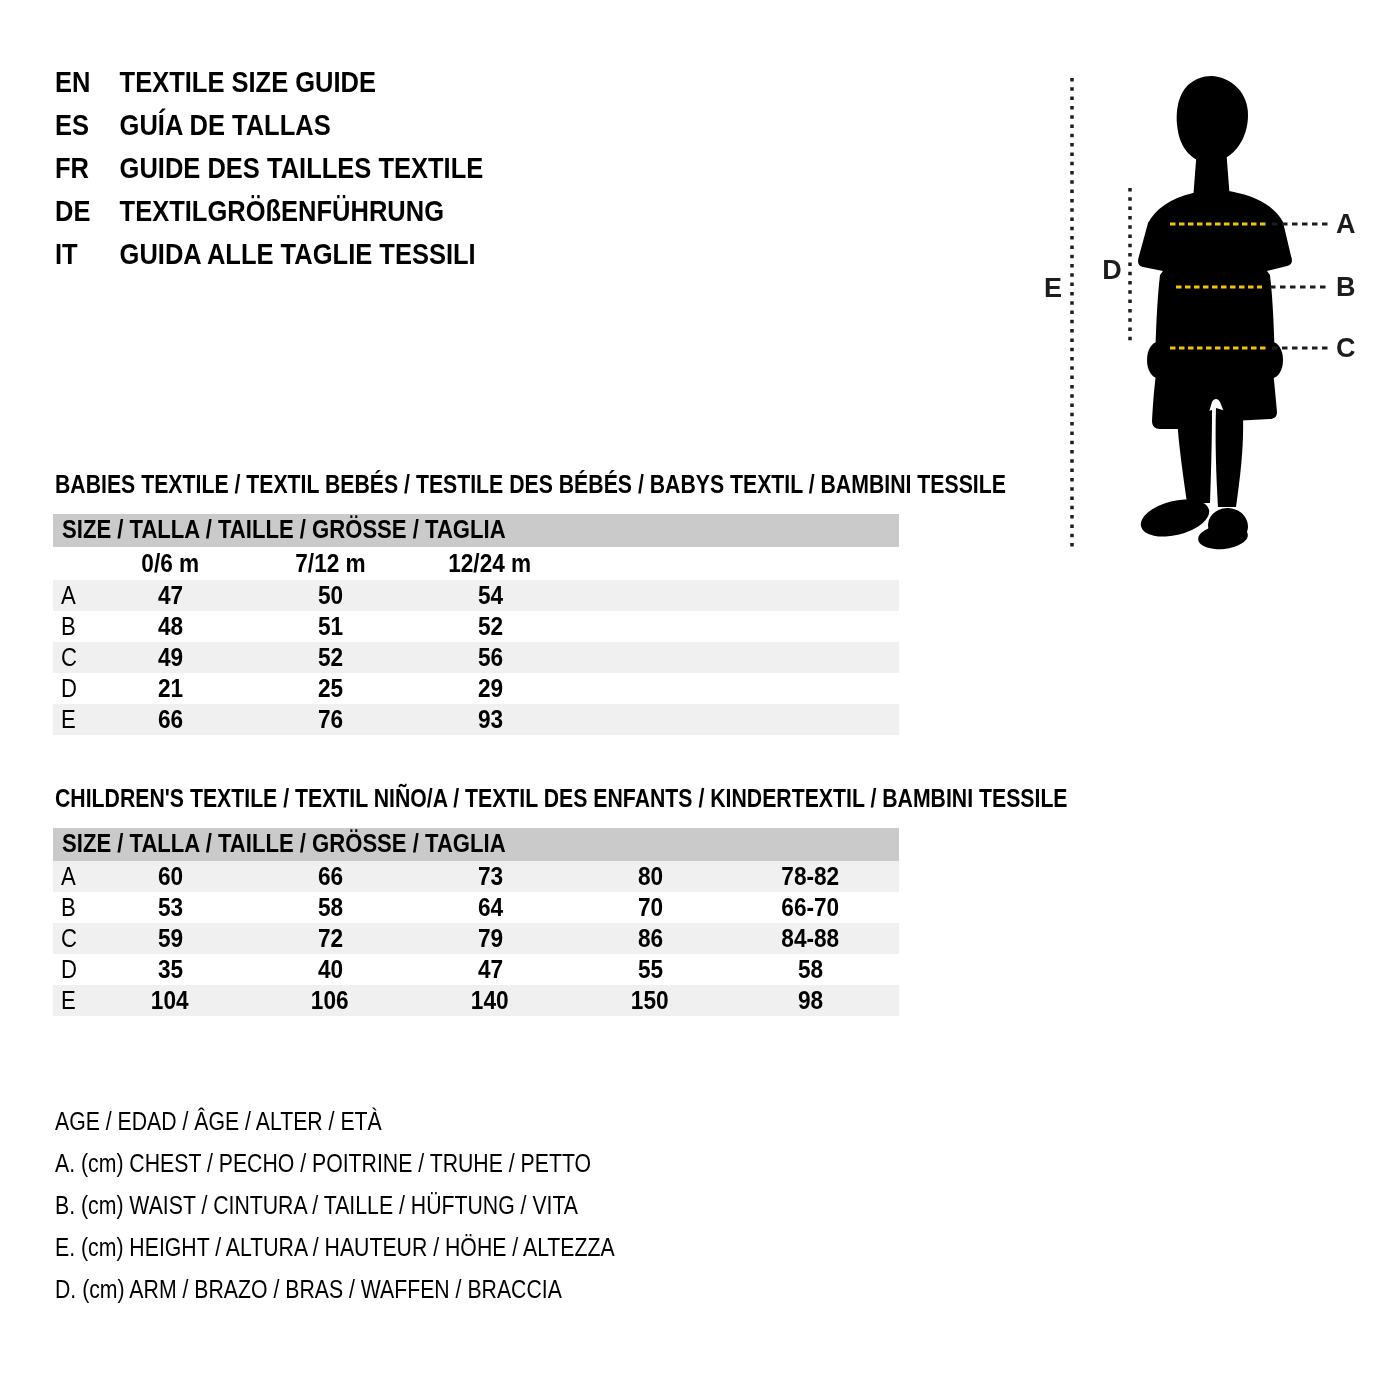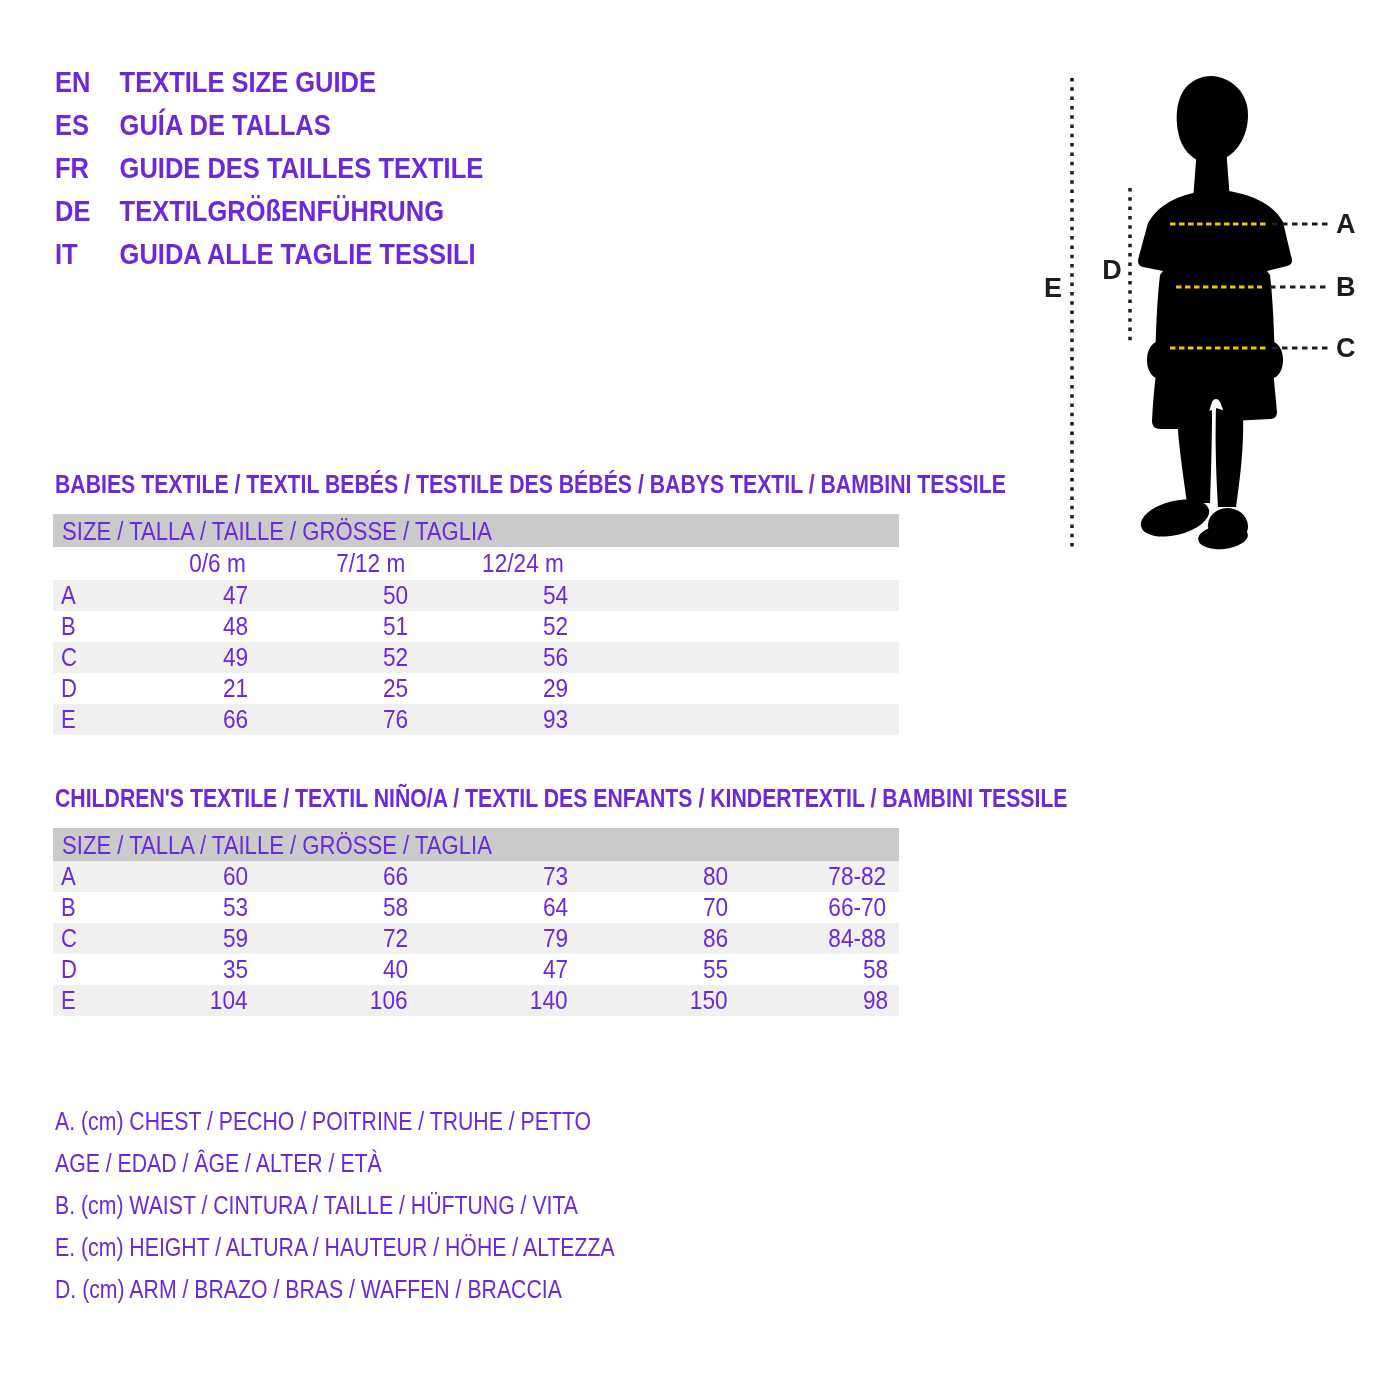--- a/index.html
+++ b/index.html
@@ -1,47 +1,47 @@
 <!DOCTYPE html>
 <html><head>
 <meta charset="utf-8">
 <style>
   html,body { margin:0; padding:0; background:#ffffff; }
   #page {
     position:relative; width:1400px; height:1400px; background:#ffffff;
-    font-family:"Liberation Sans", sans-serif; color:#6d28d9; overflow:hidden;
+    font-family:"Liberation Sans", sans-serif; color:#000000; overflow:hidden;
   }
   
   .cond  { display:inline-block; transform:scaleX(0.85); transform-origin:0 50%; white-space:nowrap; }
   .condc { display:inline-block; transform:scaleX(0.87); transform-origin:50% 50%; white-space:nowrap; }
 
   
   .lang-list { position:absolute; left:55px; top:60px; }
   .lang-row  { height:43px; display:flex; align-items:center; font-size:30px; font-weight:700; }
   .lang-code { width:76px; }
 
   
   .sec-title { position:absolute; left:55px; font-size:25px; font-weight:700; }
   #babies-title   { top:470px; }
   #children-title { top:784px; }
 
   
   .size-table { position:absolute; left:53px; width:846px; }
   #babies-table   { top:514px; }
   #children-table { top:828px; }
   .size-bar {
-    height:33px; background:#cacaca; display:flex; align-items:flex-end;
-    padding-left:9px; font-size:26px; font-weight:400; box-sizing:border-box;
+    height:33px; background:#cacaca; display:flex; align-items:flex-start;
+    padding-left:9px; font-size:26px; font-weight:700; box-sizing:border-box;
   }
   .trow { display:grid; align-items:center; height:31px; font-size:26px; }
   .trow.head { height:33px; }
   .g3 { grid-template-columns:37px 160px 160px 160px 1fr; }
   .g5 { grid-template-columns:37px 160px 160px 160px 160px 160px 1fr; }
   .shaded { background:#f0f0f0; }
-  .cell   { text-align:right; }
+  .cell   { text-align:center;font-weight:bold; }
   .rlabel { text-align:left; padding-left:8px; }
 
   
   .legend { position:absolute; left:55px; top:1100px; }
   .legend-line { height:42px; display:flex; align-items:center; font-size:25px; }
 
   
   #figure-wrap { position:absolute; left:1020px; top:60px; width:380px; height:510px; }
   .fig-letter { font-size:27px; font-weight:700; fill:#1d1d1b; font-family:"Liberation Sans",sans-serif; }
 </style>
@@ -198,26 +198,26 @@
       <div class="cell"><span class="condc">104</span></div>
       <div class="cell"><span class="condc">106</span></div>
       <div class="cell"><span class="condc">140</span></div>
       <div class="cell"><span class="condc">150</span></div>
       <div class="cell"><span class="condc">98</span></div>
     </div>
   </div>
 
   <div class="legend">
     <div class="legend-line">
+        <span class="cond">AGE / EDAD / ÂGE / ALTER / ETÀ</span>
+      </div>
+    <div class="legend-line">
         <span class="cond">A. (cm) CHEST / PECHO / POITRINE / TRUHE / PETTO</span>
       </div>
     <div class="legend-line">
-        <span class="cond">AGE / EDAD / ÂGE / ALTER / ETÀ</span>
-      </div>
-    <div class="legend-line">
         <span class="cond">B. (cm) WAIST / CINTURA / TAILLE / HÜFTUNG / VITA</span>
       </div>
     <div class="legend-line">
         <span class="cond">E. (cm) HEIGHT / ALTURA / HAUTEUR / HÖHE / ALTEZZA</span>
       </div>
     <div class="legend-line">
         <span class="cond">D. (cm) ARM / BRAZO / BRAS / WAFFEN / BRACCIA</span>
       </div>
   </div>
 

